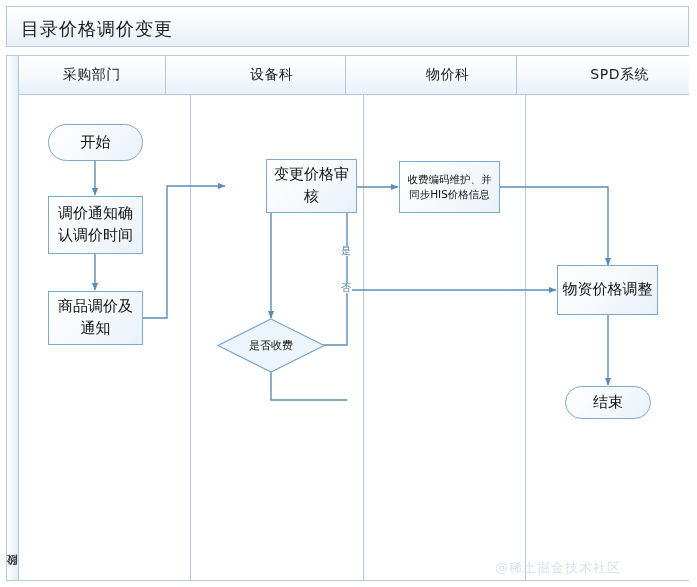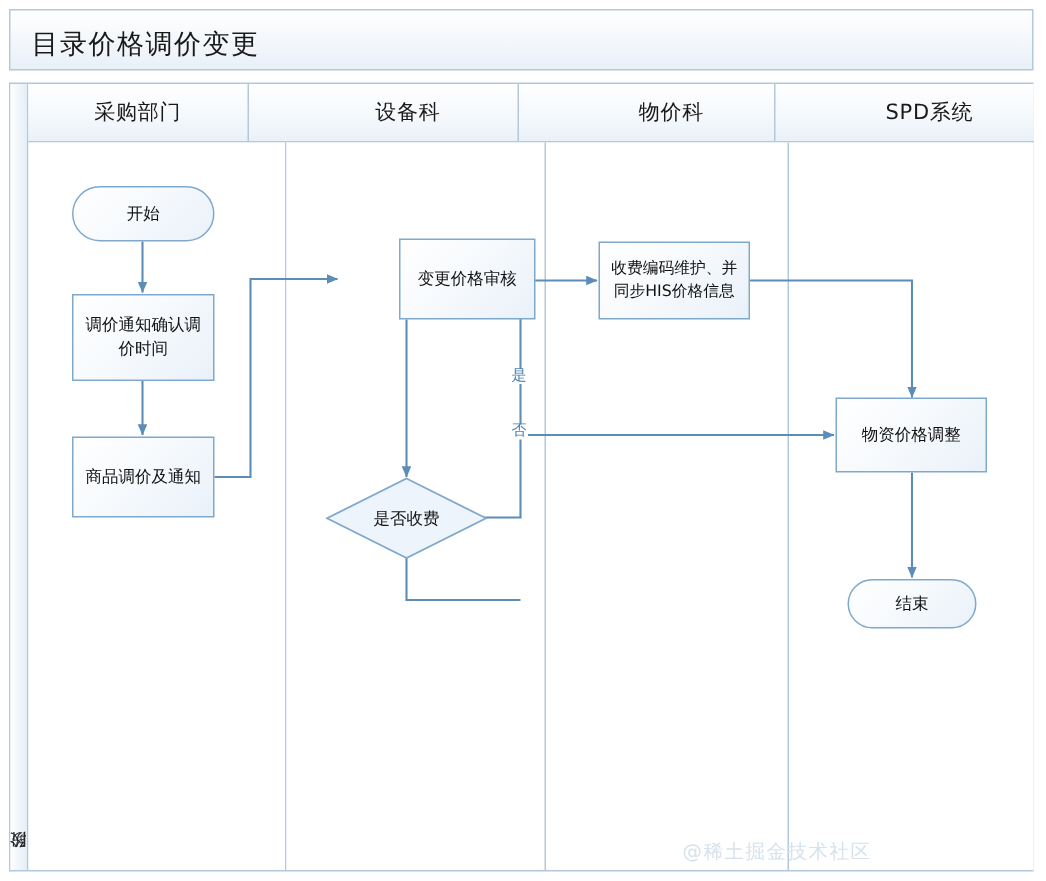--- a/index.html
+++ b/index.html
@@ -1,20 +1,20 @@
 <!DOCTYPE html>
 <html><head>
 <meta charset="utf-8">
 <style>
   html,body{margin:0;padding:0;background:#ffffff;}
   body{
     font-family:"DejaVu Sans","Liberation Sans",sans-serif;
     width:697px;height:587px;overflow:hidden;position:relative;
   }
-  #root{position:absolute;left:0;top:0;width:599px;height:587px;}
+  #root{position:absolute;left:0;top:0;width:599px;height:587px;padding-left:40px;}
 
   
   .title-bar{
     position:absolute;left:6px;top:6px;width:683px;height:41px;
     box-sizing:border-box;
     border:1px solid #b3c7dd;
     background:linear-gradient(to bottom,#ffffff 0%,#f3f7fb 55%,#e8f0f8 100%);
   }
   .title-text{
     position:absolute;left:14px;top:10px;
@@ -81,21 +81,21 @@
   .lane-col:last-child{border-right:none;}
 
   
   .canvas{position:absolute;left:0;top:0;width:697px;height:587px;pointer-events:none;}
 
   .node{
     position:absolute;box-sizing:border-box;
     border:1px solid #7fa8cd;
     background:linear-gradient(135deg,#ffffff 0%,#f7fafd 45%,#e9f1f9 100%);
     display:flex;align-items:center;justify-content:center;text-align:center;
-    font-size:11px;color:#111;line-height:1.45;
+    font-size:15px;color:#111;line-height:1.45;
     padding:2px 4px;
   }
   .node.term{border-radius:22px;}
   .node.small{font-size:10.5px;}
 
   .diamond-wrap{position:absolute;}
   .diamond-wrap .dia{
     position:absolute;left:0;top:0;width:100%;height:100%;
   }
   .diamond-wrap .dlabel{
@@ -169,21 +169,21 @@
       <path d="M500,187 L608,187 L608,265" marker-end="url(#arrow)"></path>
 
       <path d="M608,315 L608,385" marker-end="url(#arrow)"></path>
     </g>
   </svg>
 
   <div class="canvas">
 
     <div class="node term" style="left:48px;top:124px;width:95px;height:37px;">开始</div>
 
-    <div class="node" style="left:48px;top:196px;width:95px;height:58px;">调价通知确认调价时间</div>
+    <div class="node" style="left:48px;top:196px;width:95px;height:58px;font-family:Liberation Serif, serif;">调价通知确认调价时间</div>
 
     <div class="node" style="left:48px;top:291px;width:95px;height:54px;">商品调价及通知</div>
 
     <div class="node" style="left:226px;top:159px;width:91px;height:54px;margin-left:40px;">变更价格审核</div>
 
     <div class="diamond-wrap" style="left:217px;top:318px;width:108px;height:55px;">
       <svg class="dia" viewBox="0 0 108 55" preserveAspectRatio="none">
         <polygon points="54,1 107,27.5 54,54 1,27.5" fill="#eef4fb" stroke="#7fa8cd" stroke-width="1.2"></polygon>
       </svg>
       <div class="dlabel">是否收费</div>

